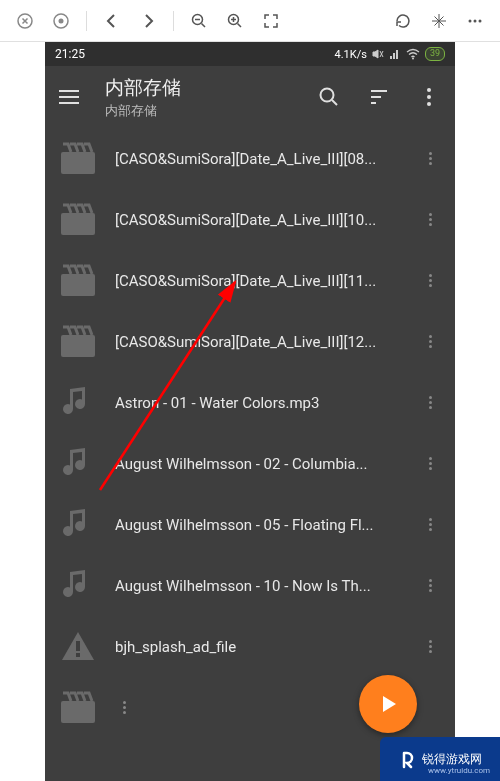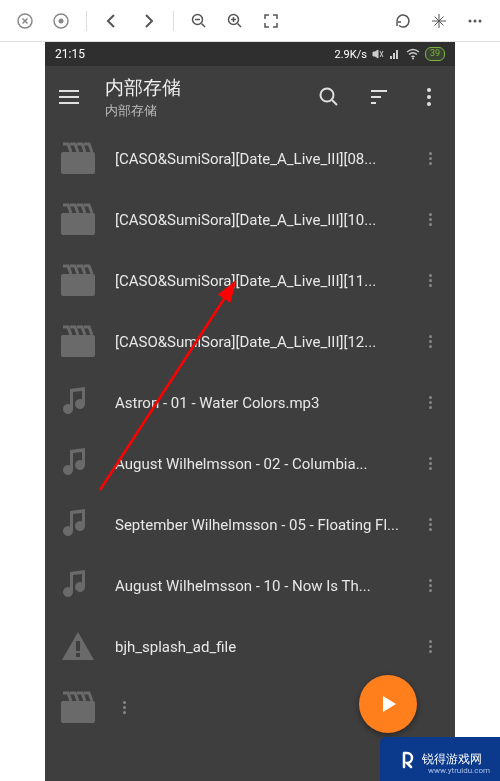--- a/index.html
+++ b/index.html
@@ -94,23 +94,23 @@
     <svg width="18" height="18" viewBox="0 0 18 18">
         <circle cx="4" cy="9" r="1.5" fill="#555"></circle>
         <circle cx="9" cy="9" r="1.5" fill="#555"></circle>
         <circle cx="14" cy="9" r="1.5" fill="#555"></circle>
       </svg>
   </div>
 </div>
 
 <div class="phone-frame">
   <div class="status-bar">
-    <span>21:15</span>
+    <span>21:25</span>
     <div class="status-right">
-      <span>2.9K/s</span>
+      <span>4.1K/s</span>
       <svg width="12" height="12" viewBox="0 0 12 12">
           <path d="M1 4v4h2l3 2V2L3 4zM8 3l3 6M11 3l-3 6" stroke="#ccc" stroke-width="1" fill="#ccc"></path>
         </svg>
       <svg width="12" height="12" viewBox="0 0 12 12">
           <path d="M1 11h2V8H1zM4 11h2V5H4zM7 11h2V2H7z" fill="#ccc"></path>
         </svg>
       <svg width="14" height="12" viewBox="0 0 14 12">
           <path d="M1 4q6-5 12 0M3 6.5q4-3.5 8 0M5.5 9q1.5-1.5 3 0" fill="none" stroke="#ccc" stroke-width="1.3"></path>
           <circle cx="7" cy="10.5" r="1" fill="#ccc"></circle>
         </svg>
@@ -246,21 +246,21 @@
             <span></span>
           </div>
         </div>
       </div>
       <div class="file-item">
         <div class="file-icon">
           <svg width="34" height="34" viewBox="0 0 34 34">
             <path d="M12 6v17a5 5 0 1 1-3-4.5V3l15-2v17a5 5 0 1 1-3-4.5V5z" fill="#6a6a6a"></path>
           </svg>
         </div>
-        <div class="file-name">September Wilhelmsson - 05 - Floating Fl...</div>
+        <div class="file-name">August Wilhelmsson - 05 - Floating Fl...</div>
         <div class="file-more">
           <div class="dots-vert">
             <span></span>
             <span></span>
             <span></span>
           </div>
         </div>
       </div>
       <div class="file-item">
         <div class="file-icon">

